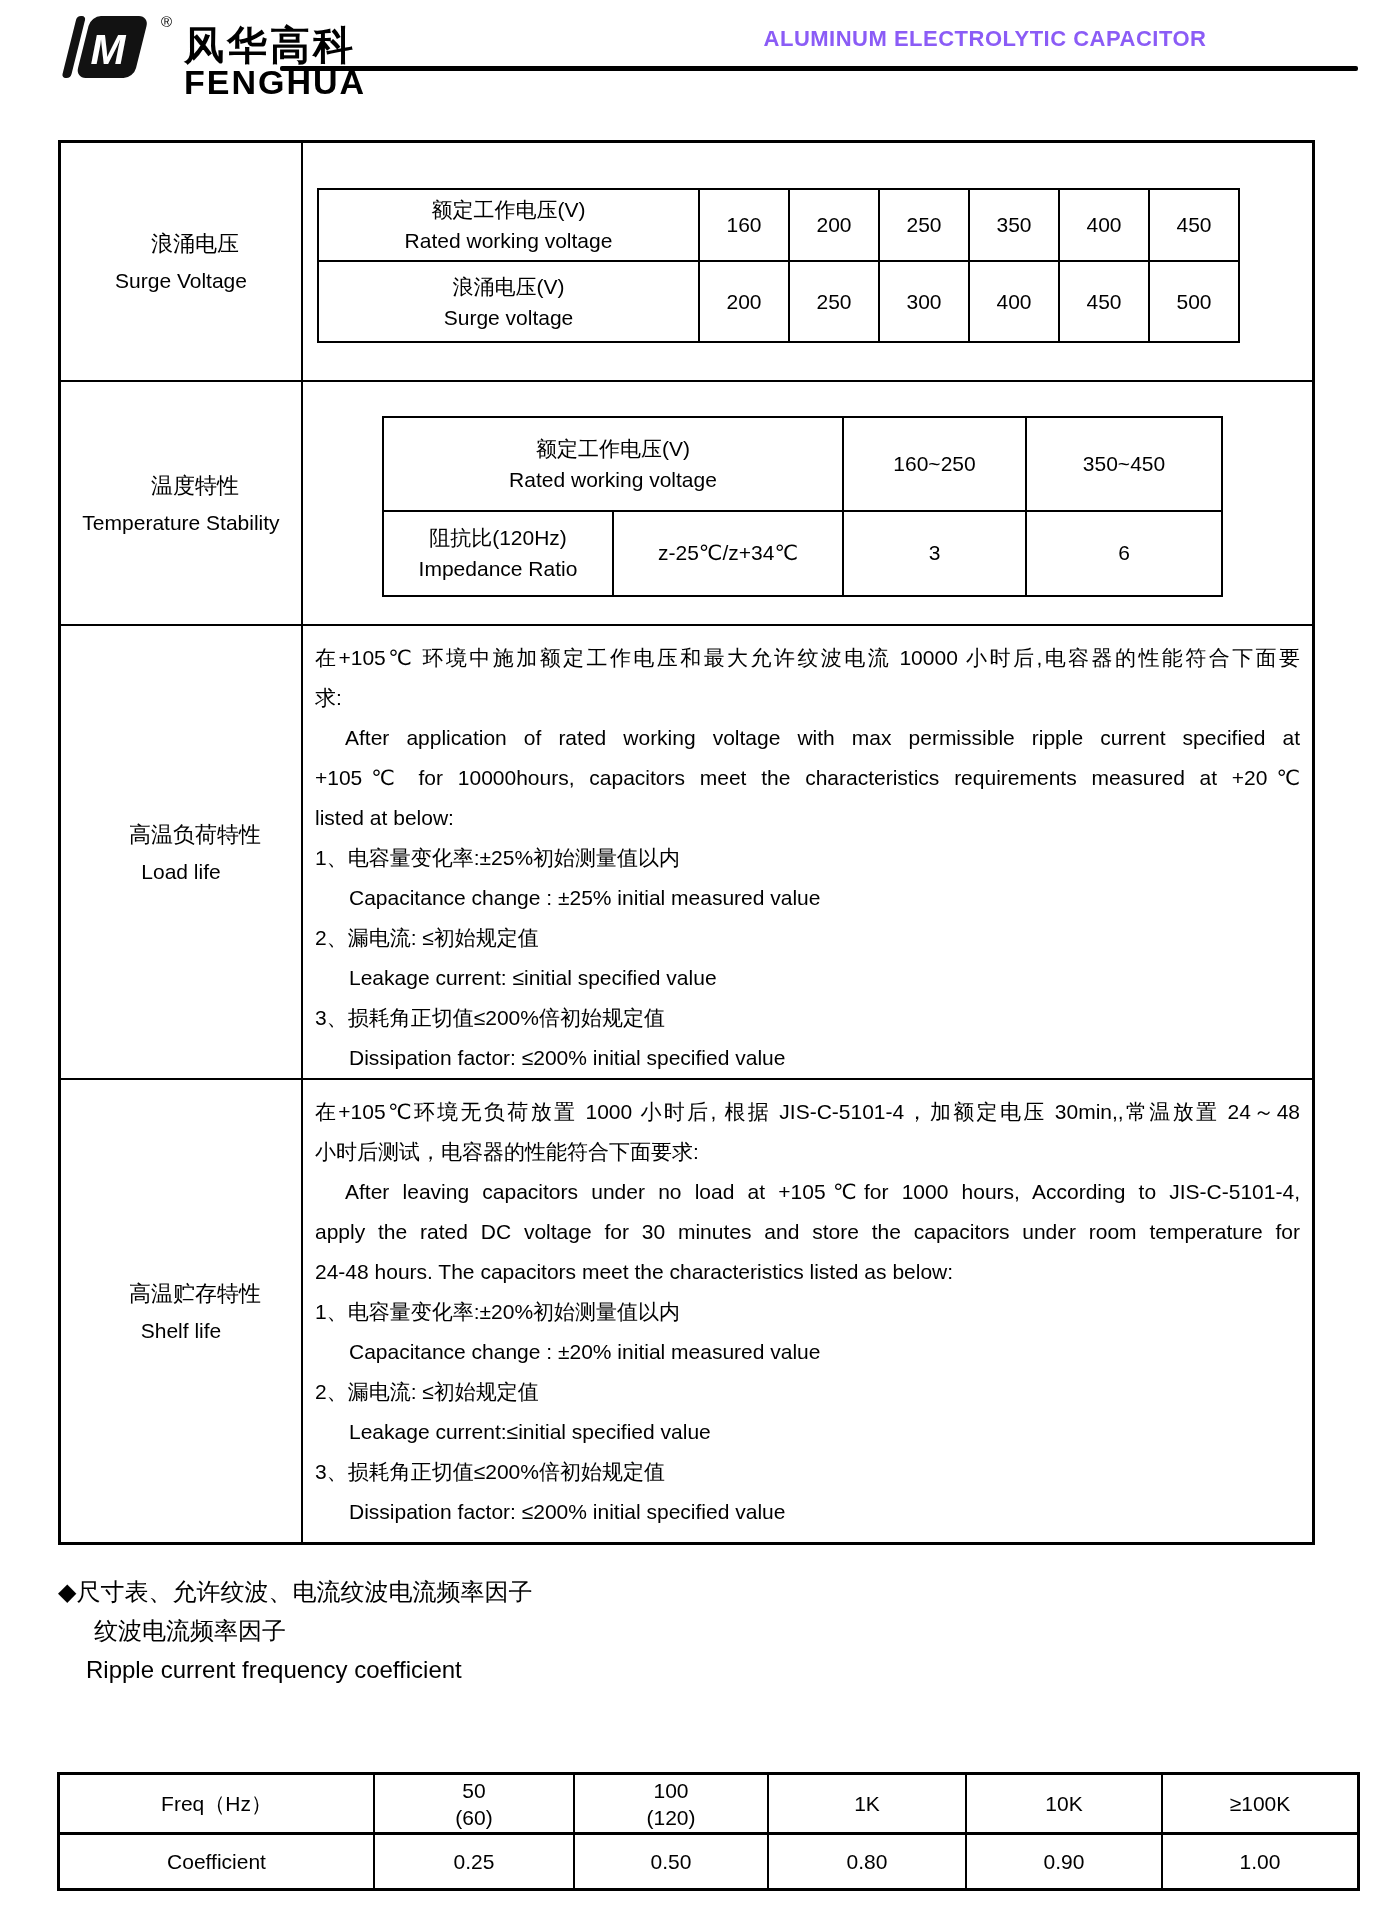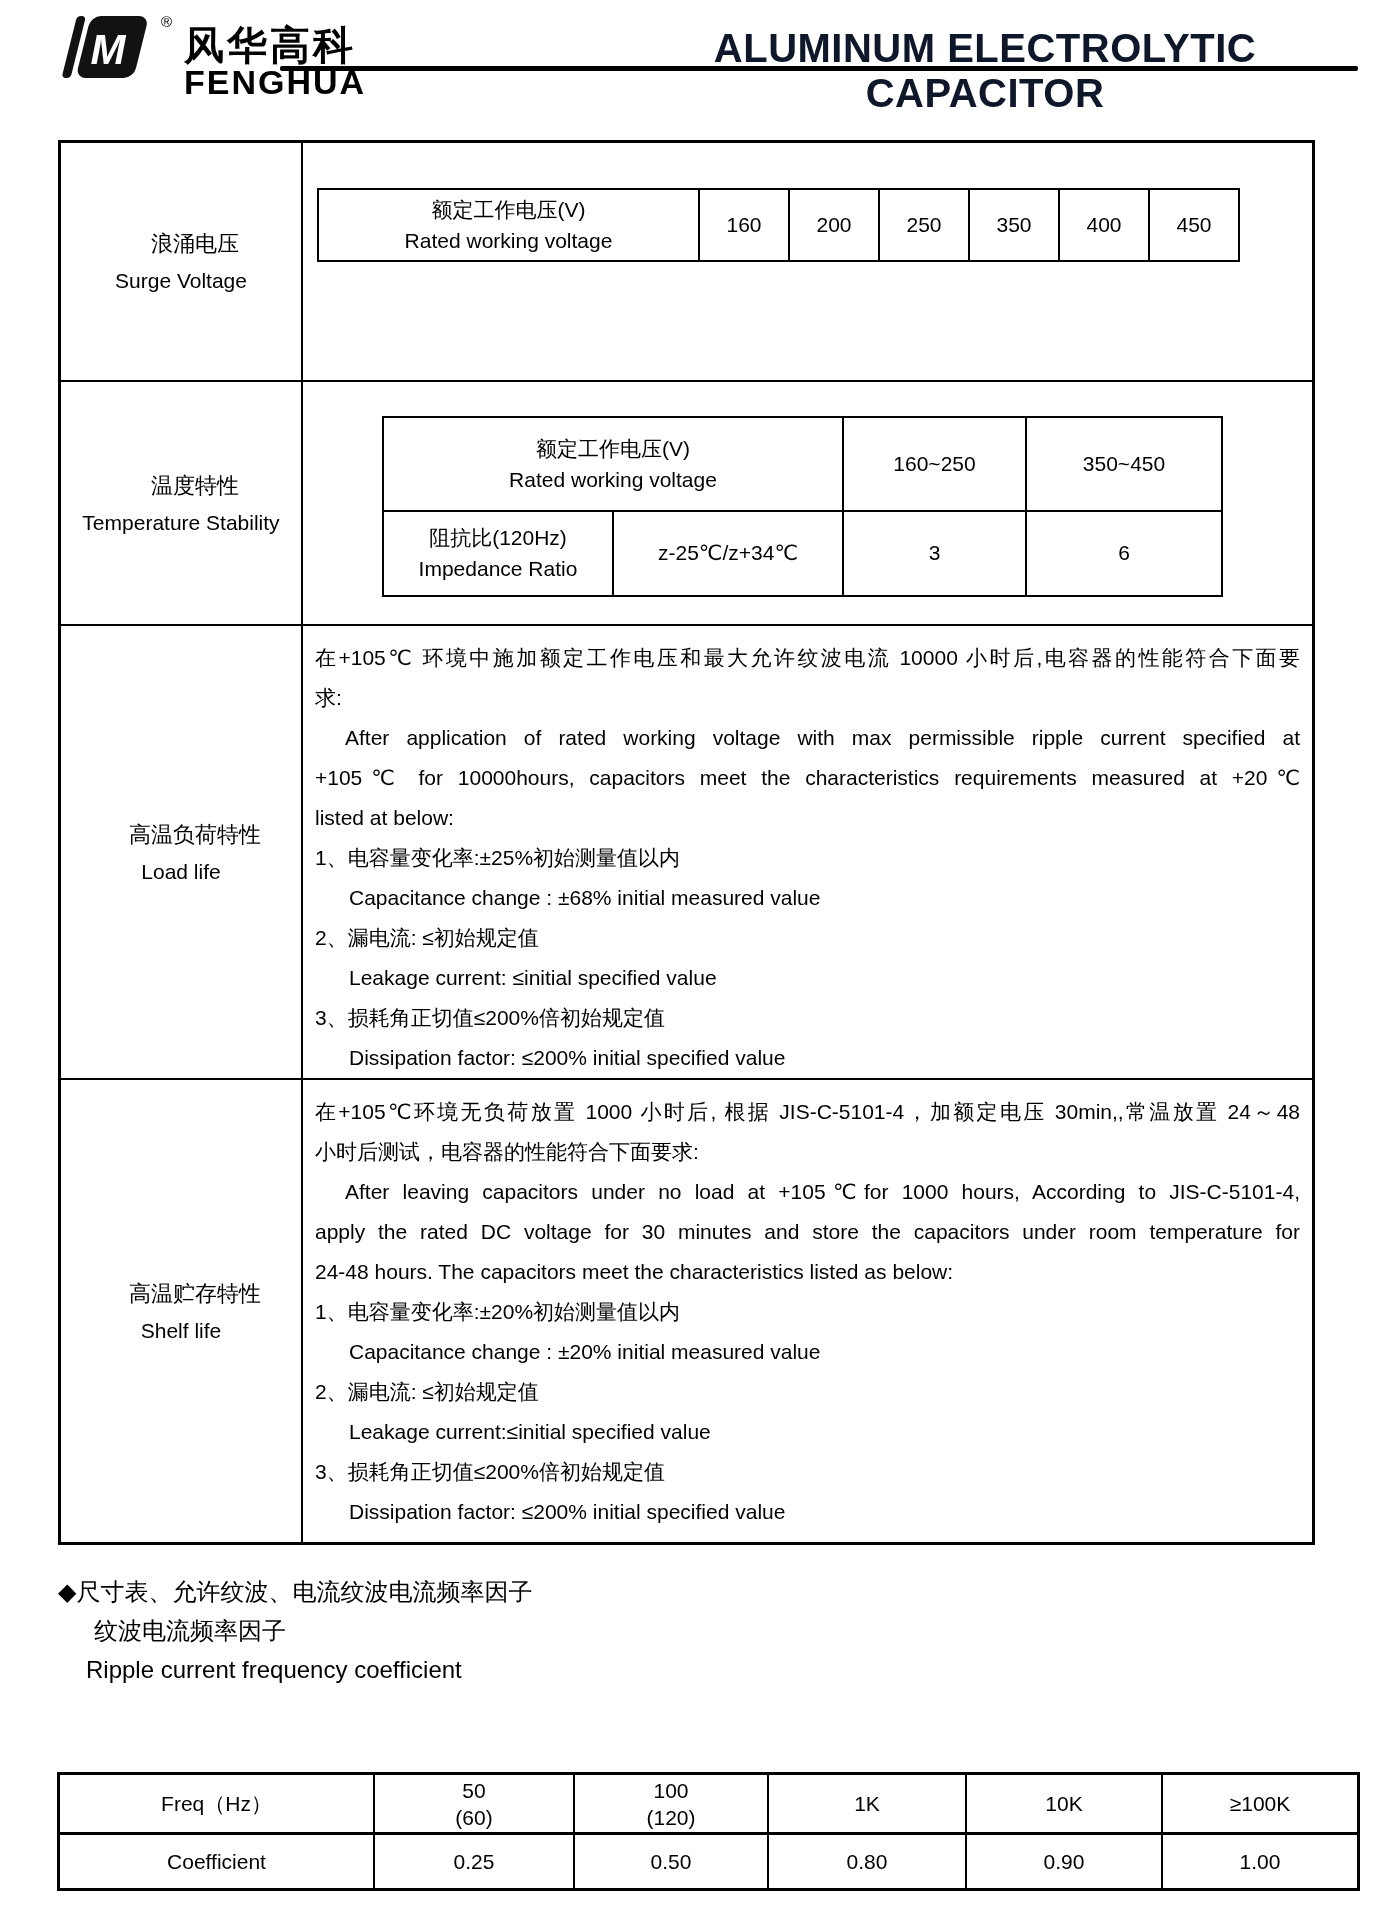--- a/index.html
+++ b/index.html
@@ -7,21 +7,21 @@
     position:relative;width:1399px;height:1927px;background:#fff;
     font-family:"Liberation Sans","DejaVu Sans",sans-serif;color:#000;overflow:hidden;
   }
   
   .logo-mark{position:absolute;left:50px;top:12px;}
   .reg{position:absolute;left:161px;top:13px;font-size:15px;}
   .brand{position:absolute;left:184px;top:22px;}
   .brand-cn{font-size:40px;font-weight:bold;letter-spacing:3px;line-height:46px;}
   .brand-en{font-size:34px;font-weight:bold;letter-spacing:2px;line-height:28px;}
   .title{position:absolute;left:610px;top:26px;width:750px;text-align:center;
-         font-size:40px;font-weight:bold;letter-spacing:.5px;color:#0f172a;}
+         font-size:22px;font-weight:bold;letter-spacing:.5px;color:#8b5cf6;}
   .hrule{position:absolute;left:280px;top:66px;width:1078px;height:5px;background:#000;border-radius:2px;}
   
   table{border-collapse:collapse;table-layout:fixed;}
   .char-table{position:absolute;left:58px;top:140px;width:1257px;border:3px solid #000;}
   .char-table > tbody > tr > td{border:2.5px solid #000;padding:0;}
   .lbl-cell{width:240px;text-align:center;vertical-align:middle;}
   .lbl-cn{font-size:22px;line-height:40px;padding-left:28px;}
   .lbl-en{font-size:21px;line-height:34px;}
   .content-cell{vertical-align:top;}
   .inner td{border:2px solid #000;text-align:center;vertical-align:middle;
@@ -83,20 +83,32 @@
                   <div>额定工作电压(V)</div>
                   <div>Rated working voltage</div>
                 </td>
                 <td style="width:86px;">160</td>
                 <td style="width:86px;">200</td>
                 <td style="width:86px;">250</td>
                 <td style="width:86px;">350</td>
                 <td style="width:86px;">400</td>
                 <td style="width:86px;">450</td>
               </tr>
+              <tr style="height:81px;">
+                <td class="cell-2line">
+                  <div>浪涌电压(V)</div>
+                  <div>Surge voltage</div>
+                </td>
+                <td>200</td>
+                <td>250</td>
+                <td>300</td>
+                <td>400</td>
+                <td>450</td>
+                <td>500</td>
+              </tr>
             </tbody>
           </table>
         </td>
       </tr>
 
       <tr style="height:244px;">
         <td class="lbl-cell">
           <div class="lbl-cn">温度特性</div>
           <div class="lbl-en">Temperature Stability</div>
         </td>
@@ -131,21 +143,21 @@
           <div class="lbl-en">Load life</div>
         </td>
         <td class="content-cell">
           <div class="txtblock">
             <div class="line jst">在+105℃ 环境中施加额定工作电压和最大允许纹波电流 10000 小时后,电容器的性能符合下面要</div>
             <div class="line">求:</div>
             <div class="line indj">After application of rated working voltage with max permissible ripple current specified at</div>
             <div class="line jst">+105℃ for 10000hours, capacitors meet the characteristics requirements measured at +20℃</div>
             <div class="line">listed at below:</div>
             <div class="line">1、电容量变化率:±25%初始测量值以内</div>
-            <div class="line ind">Capacitance change : ±68% initial measured value</div>
+            <div class="line ind">Capacitance change : ±25% initial measured value</div>
             <div class="line">2、漏电流: ≤初始规定值</div>
             <div class="line ind">Leakage current: ≤initial specified value</div>
             <div class="line">3、损耗角正切值≤200%倍初始规定值</div>
             <div class="line ind">Dissipation factor: ≤200% initial specified value</div>
           </div>
         </td>
       </tr>
 
       <tr style="height:465px;">
         <td class="lbl-cell">

